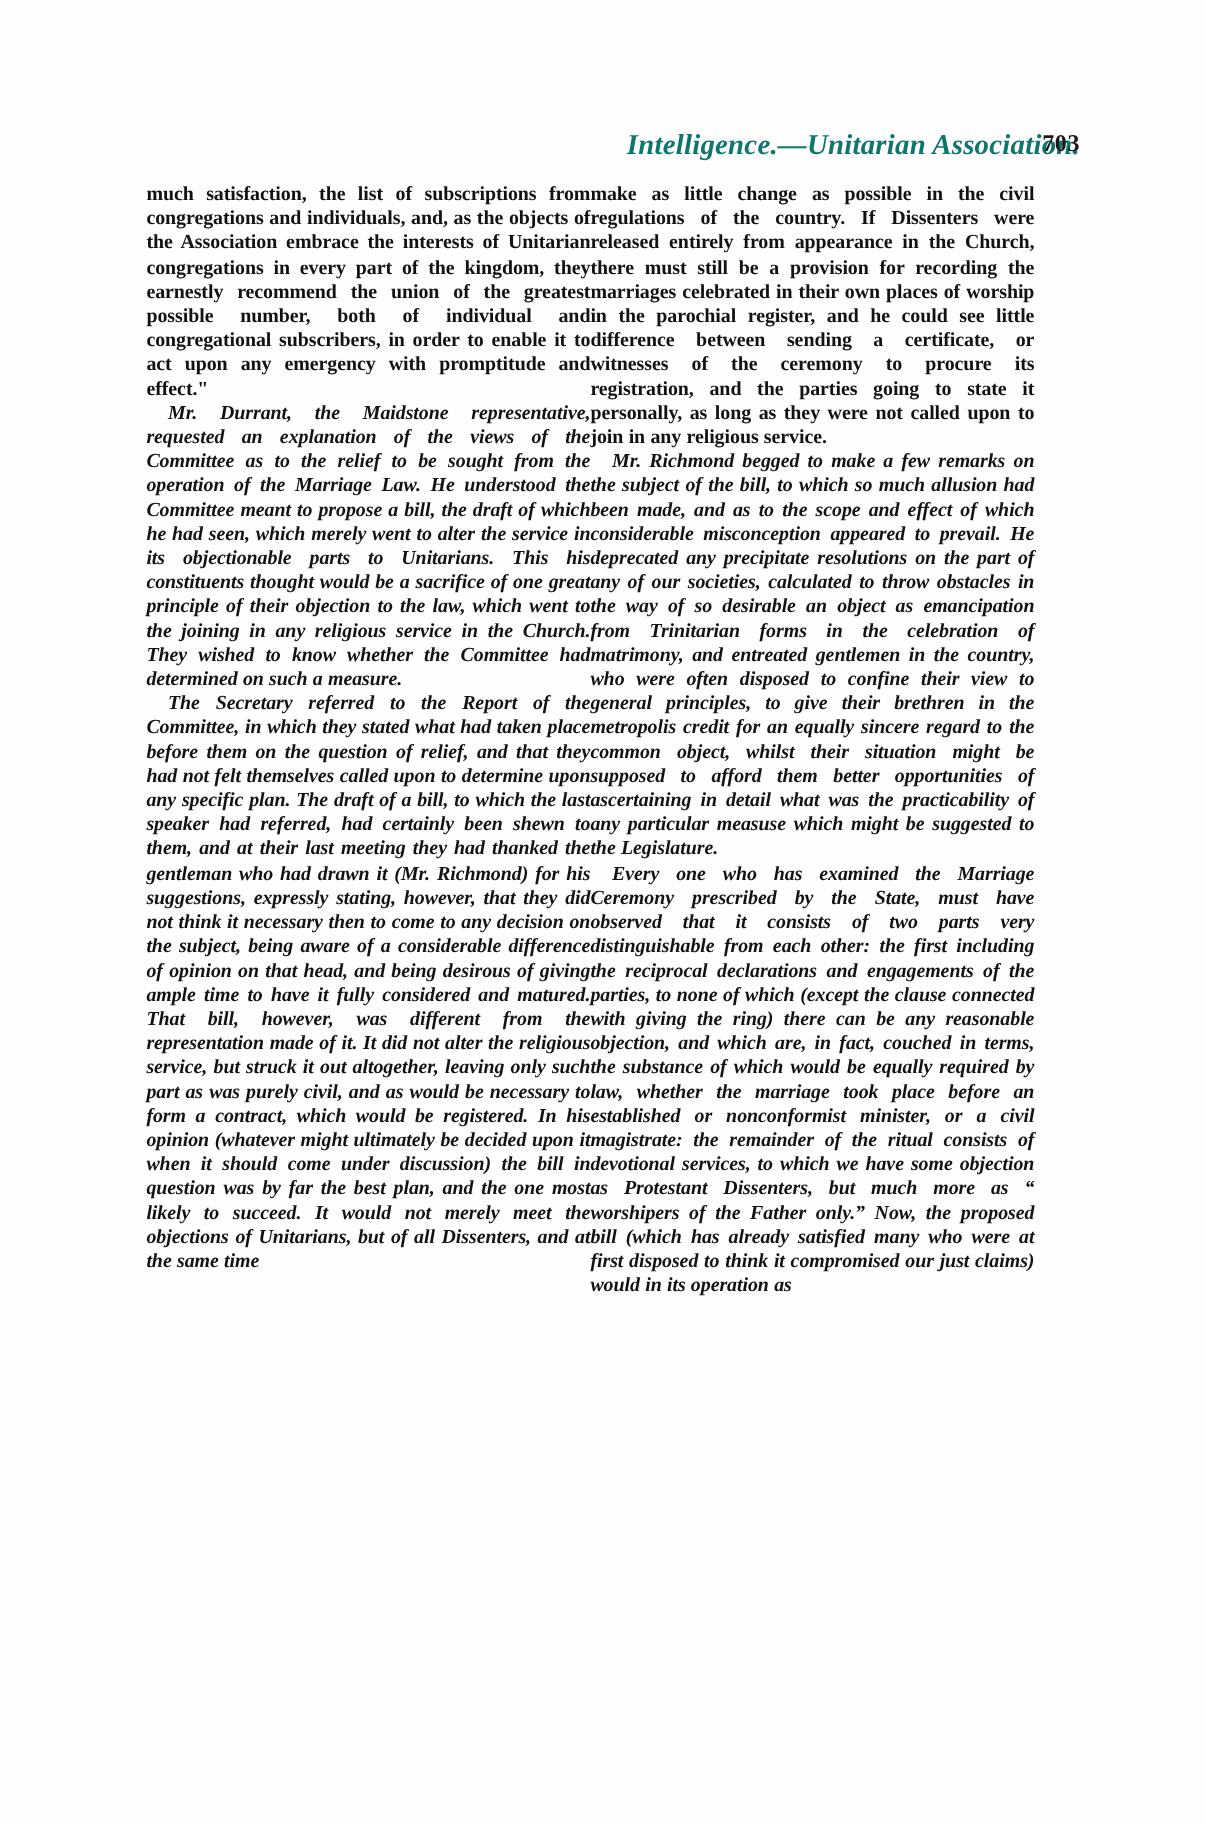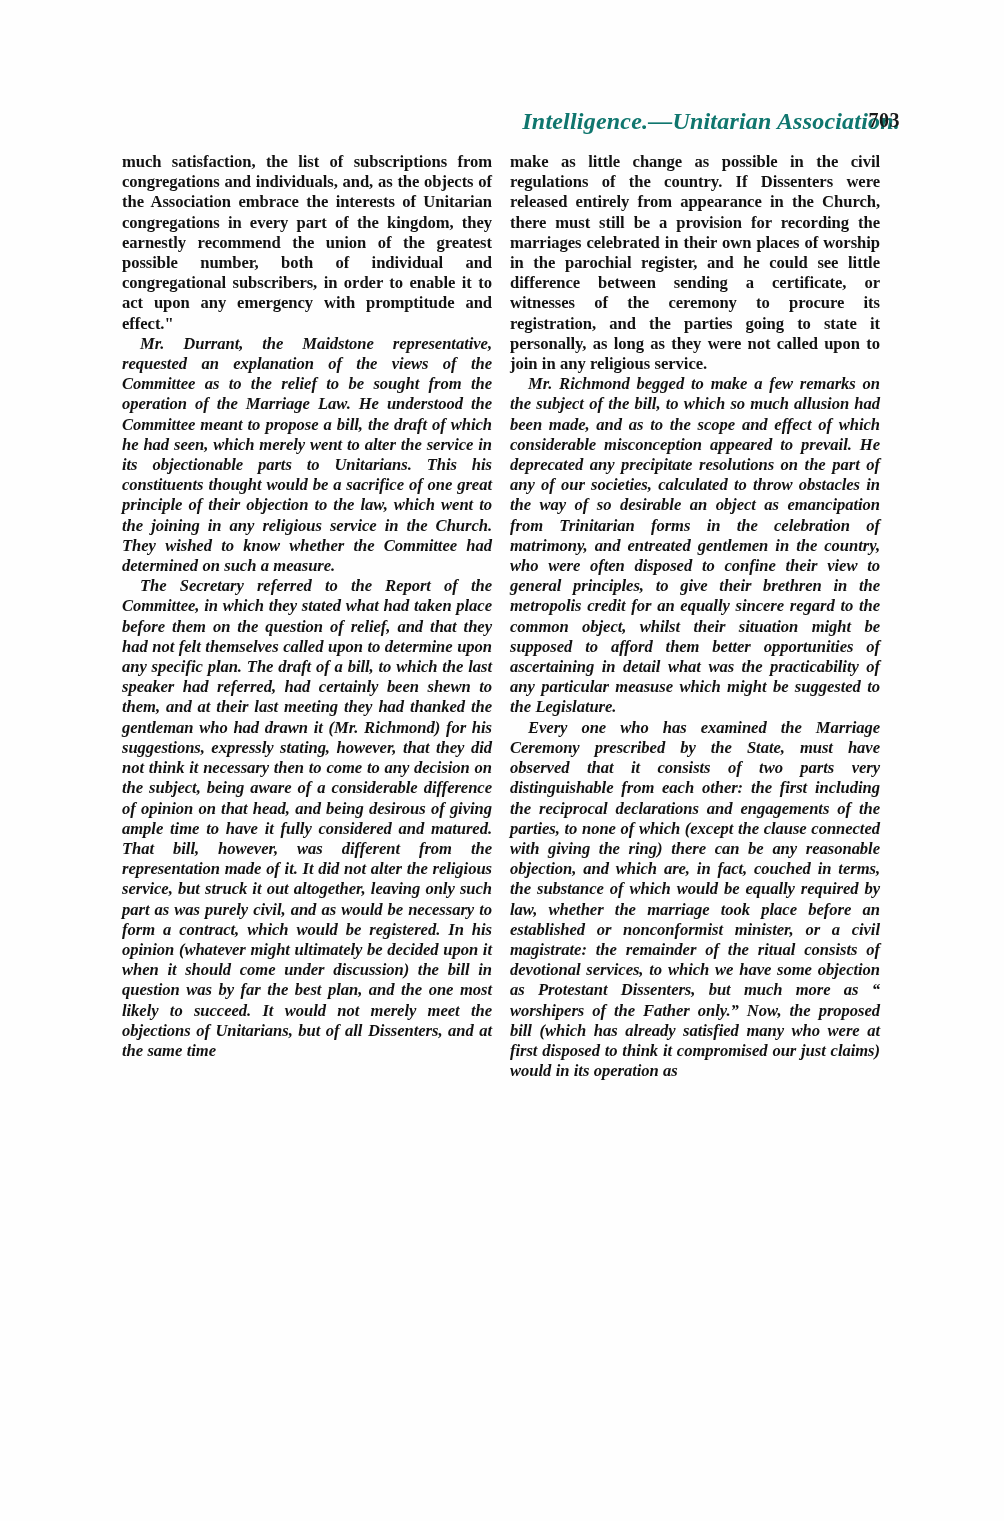--- a/index.html
+++ b/index.html
@@ -52,21 +52,20 @@
     color: #181818;
   }
 
   
   .columns {
     position: absolute;
     top: 152px;
     left: 122px;
     width: 768px;
     display: flex;
-    gap: 18px;
   }
   .column {
     width: 370px;
   }
 
   .para {
     margin: 0;
     font-size: 16.6px;
     line-height: 20.2px;
     text-align: justify;

